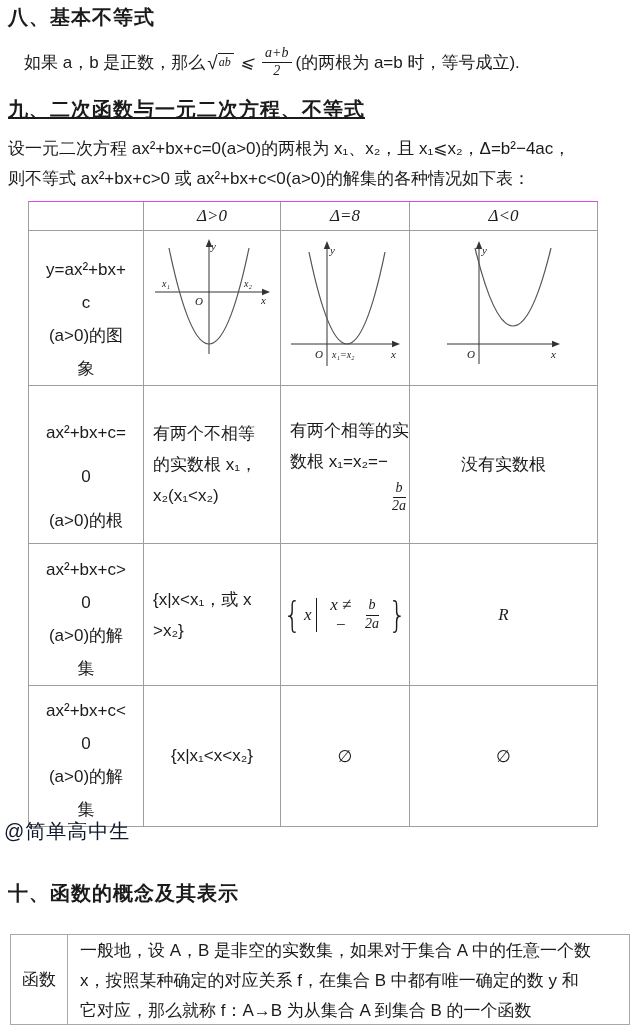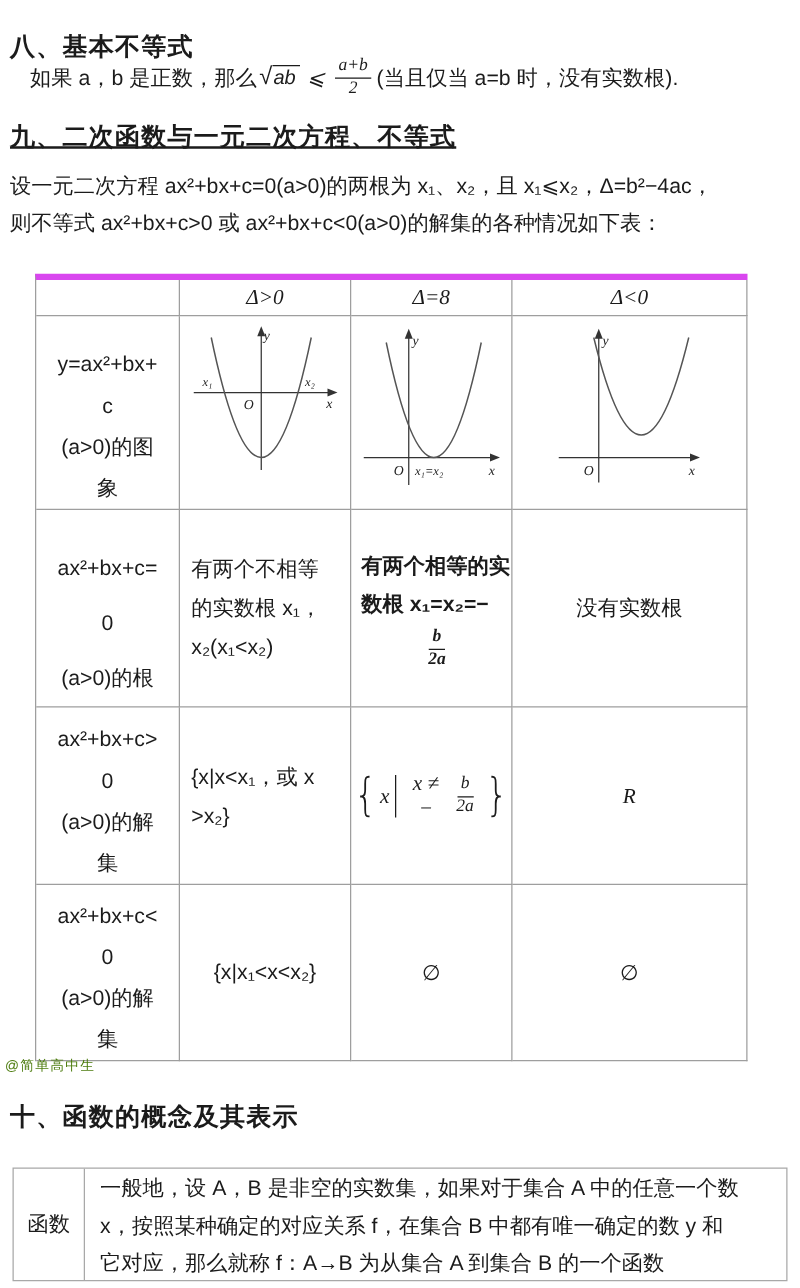--- a/index.html
+++ b/index.html
@@ -18,43 +18,43 @@
 
   
   .ineq-line {
     position: absolute; left: 8px; top: 40px; height: 44px;
     display: flex; align-items: center; font-size: 17px; white-space: pre;
   }
   .sqrt { display: inline-flex; align-items: flex-start; margin: 0 2px; }
   .sqrt .rad { font-size: 19px; line-height: 1; font-style: normal; }
   .sqrt .radicand {
     border-top: 1.5px solid #1b1b1b; padding: 1px 3px 0 1px;
-    font-family: Liberation Sans, sans-serif; font-style: italic; font-size: 16px;
+    font-family: Liberation Serif, serif; font-style: italic; font-size: 12px;
   }
   .frac {
     display: inline-flex; flex-direction: column; align-items: center;
     vertical-align: middle; margin: 0 4px; font-size: 14px;
     font-family: "Liberation Serif", serif; font-style: italic; line-height: 1.15;
   }
   .frac .num { border-bottom: 1.3px solid #1b1b1b; padding: 0 3px 1px; }
   .frac .den { padding: 0 3px; }
 
   
   .q-intro {
     position: absolute; left: 8px; top: 134px; width: 628px;
     font-size: 17px; line-height: 30px; white-space: pre-line;
   }
 
   
   .qtable {
-    position: absolute; left: 28px; top: 219px;
+    position: absolute; left: 28px; top: 201px;
     display: grid;
     grid-template-columns: 115px 137px 129px 188px;
     grid-template-rows: 29px 155px 158px 142px 141px;
-    border-top: 5px solid #d946ef; border-left: 1px solid #9e9e9e;
+    border-top: 1px solid #d946ef; border-left: 1px solid #9e9e9e;
     font-size: 17px;
   }
   .cell {
     border-right: 1px solid #9e9e9e; border-bottom: 1px solid #9e9e9e;
     display: flex; align-items: center; justify-content: center;
     text-align: center; white-space: pre-line; overflow: hidden;
   }
   .cell.left { justify-content: flex-start; text-align: left; padding-left: 9px; }
   .label-cell { flex-direction: column; line-height: 33px; justify-content: flex-end; }
   .label-cell.sparse { line-height: 44px; }
@@ -65,52 +65,52 @@
   .setbig { display: flex; align-items: center; font-family: "Liberation Serif", serif; font-style: italic; }
   .brace { font-size: 36px; font-weight: 300; font-style: normal; line-height: 1;
            font-family: "DejaVu Sans", sans-serif; transform: scaleX(.8); }
   .tallbar { display: inline-block; width: 1px; height: 34px; background: #1b1b1b; margin: 0 6px 0 5px; }
 
   
   .graph-cell svg { display: block; }
   .gtext { font-family: "Liberation Serif", serif; font-style: italic; font-size: 11px; fill: #222; }
   .gtext.small { font-size: 10px; }
 
-  .watermark { position: absolute; left: 4px; top: 845px; font-size: 11px; color: #4d7c0f; letter-spacing: 1px; }
+  .watermark { position: absolute; left: 4px; top: 818px; font-size: 20px; color: #0f172a; letter-spacing: 1px; }
 
   
   .func-box {
     position: absolute; left: 10px; top: 934px; width: 620px; height: 91px;
     border: 1px solid #a8a8a8; display: flex;
   }
   .func-box .label-col {
     width: 57px; border-right: 1px solid #a8a8a8;
     display: flex; align-items: center; justify-content: center; font-size: 17px;
   }
   .func-box .text-col {
     flex: 1; padding: 2px 2px 0 12px; font-size: 17px; line-height: 30px;
     white-space: pre-line; display: flex; align-items: center;
   }
 </style>
 </head>
 <body>
 
 <div class="page">
 
-  <div class="heading" style="top:24px;font-family:Liberation Serif, serif;">八、基本不等式</div>
+  <div class="heading" style="top:4px;font-family:Liberation Serif, serif;">八、基本不等式</div>
 
   <div class="ineq-line bodytext">
     <span>如果 a，b 是正数，那么</span>
     <span class="sqrt"><span class="rad">√</span><span class="radicand">ab</span></span>
     <span class="m" style="margin:0 4px;">⩽</span>
     <span class="frac">
       <span class="num">a+b</span>
       <span class="den">2</span>
     </span>
-    <span>(当且仅当 a=b 时，没有实数根).</span>
+    <span>(的两根为 a=b 时，等号成立).</span>
   </div>
 
   <div class="heading" style="top:96px;text-decoration:underline;">九、二次函数与一元二次方程、不等式</div>
 
   <div class="q-intro">设一元二次方程 ax²+bx+c=0(a&gt;0)的两根为 x₁、x₂，且 x₁⩽x₂，Δ=b²−4ac，
 则不等式 ax²+bx+c&gt;0 或 ax²+bx+c&lt;0(a&gt;0)的解集的各种情况如下表：</div>
 
   <div class="qtable">
 
     <div class="cell"></div>
@@ -168,21 +168,21 @@
     </div>
 
     <div class="cell label-cell sparse">
       <div>ax²+bx+c=</div>
       <div>0</div>
       <div>(a&gt;0)的根</div>
     </div>
     <div class="cell left lines">有两个不相等
 的实数根 x₁，
 x₂(x₁&lt;x₂)</div>
-    <div class="cell left" style="flex-direction:column; align-items:center; justify-content:center; padding-left:7px;font-weight:bold;">
+    <div class="cell left" style="flex-direction:column; align-items:flex-end; justify-content:center; padding-left:7px;">
       <div class="lines">有两个相等的实
 数根 x₁=x₂=−</div>
       <span class="frac" style="margin:3px 0 0 2px;">
         <span class="num">b</span>
         <span class="den">2a</span>
       </span>
     </div>
     <div class="cell">没有实数根</div>
 
     <div class="cell label-cell">

